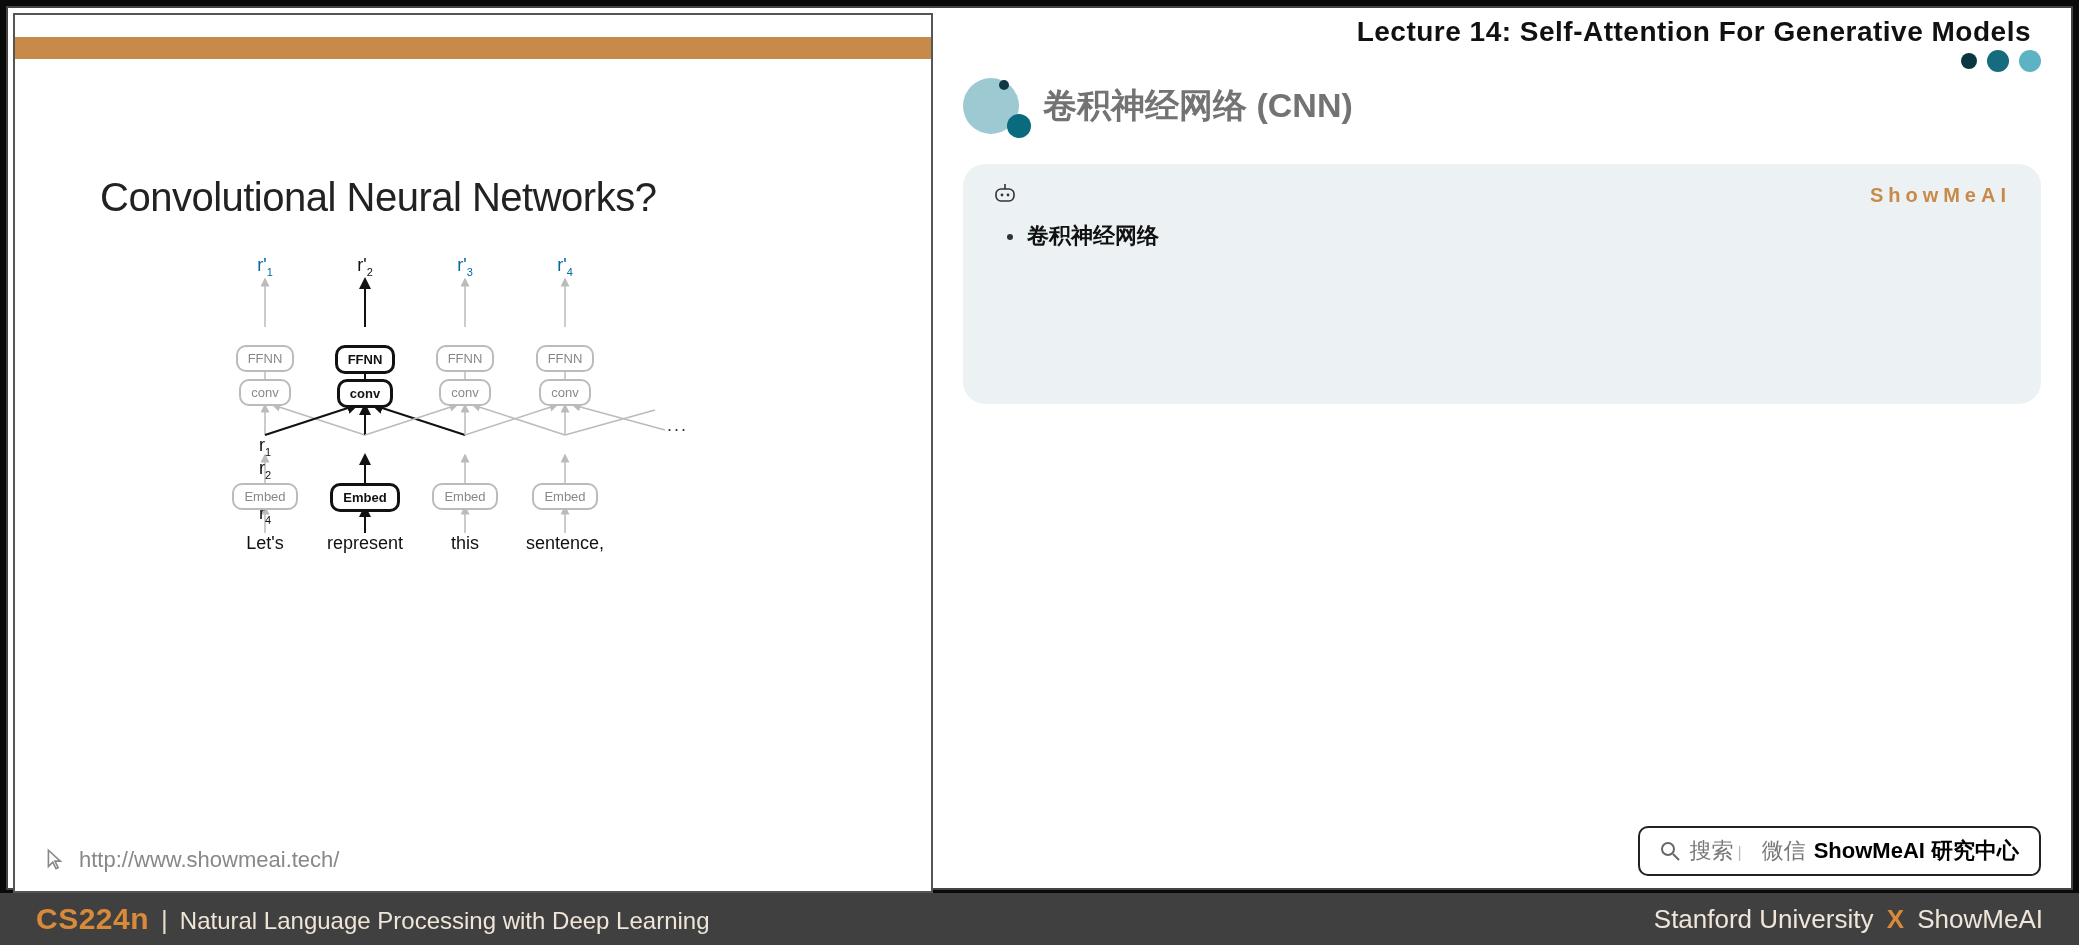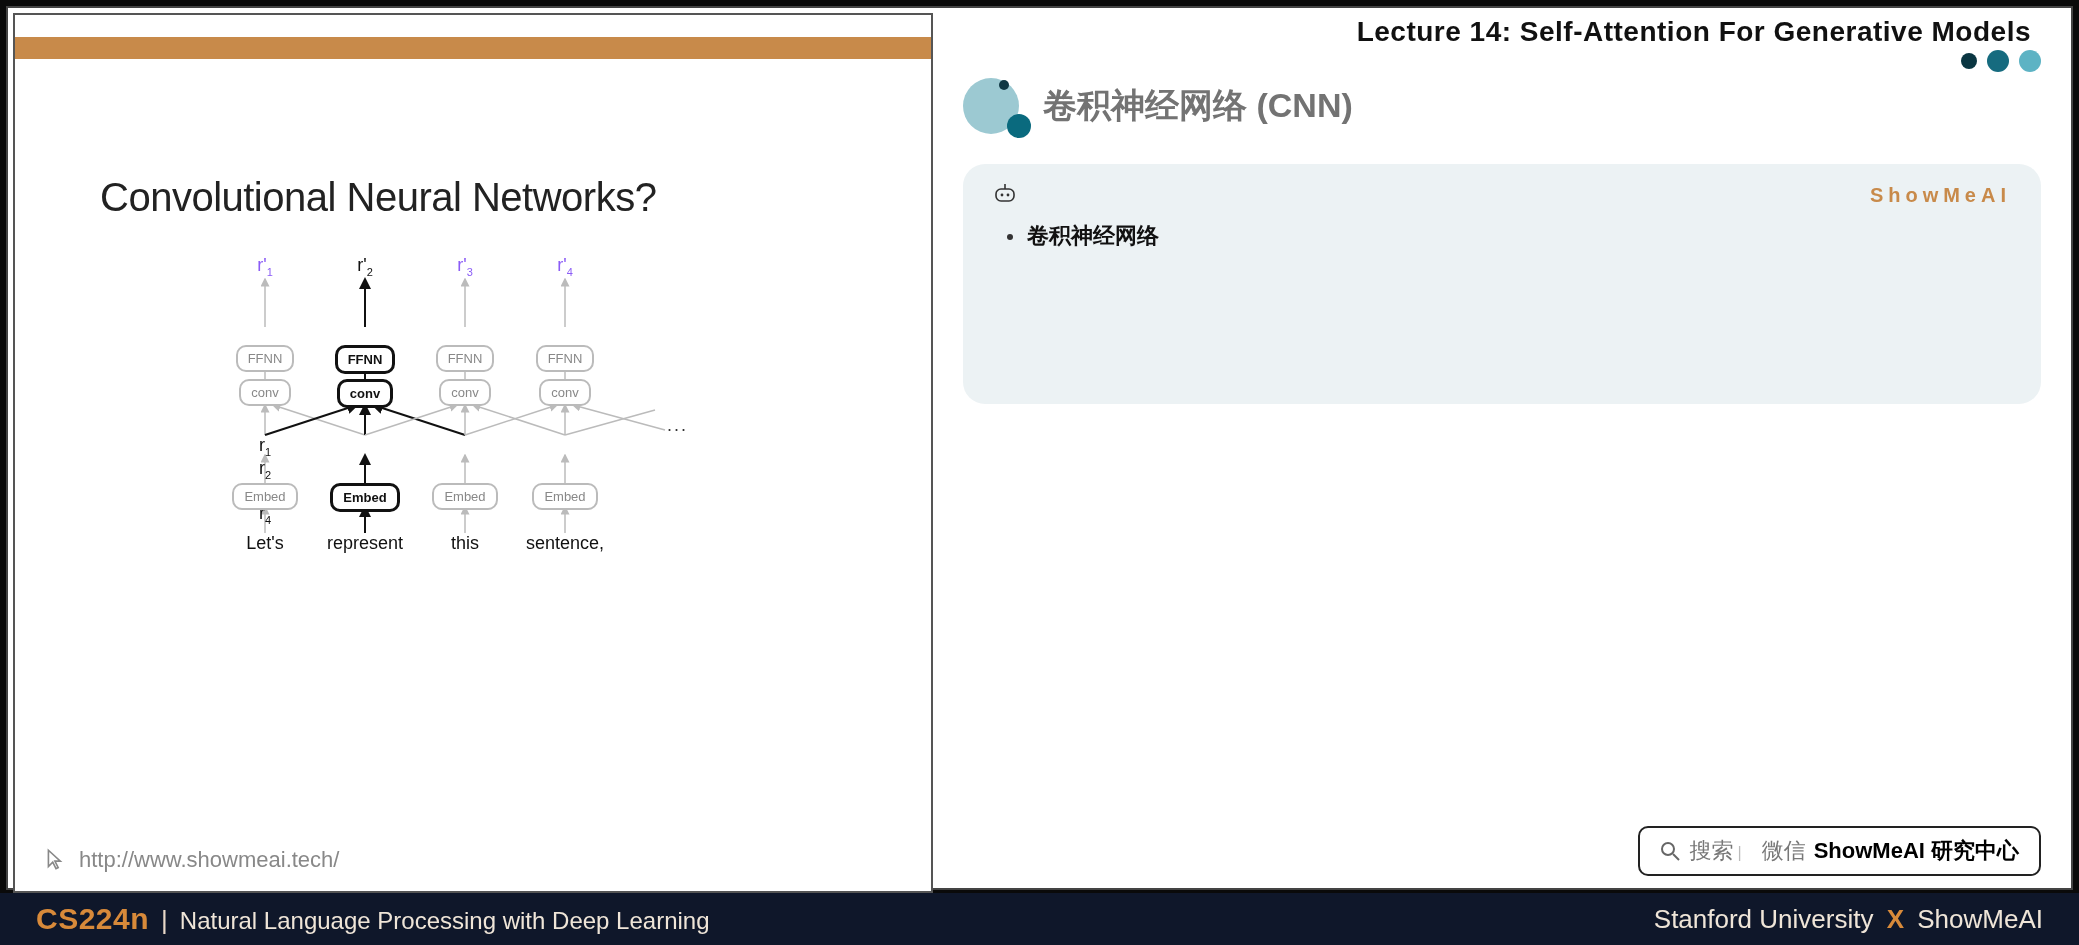--- a/index.html
+++ b/index.html
@@ -53,21 +53,21 @@
   height: 330px;
 }
 .row { position: absolute; left: 0; right: 0; display: flex; }
 .row .cell { width: 100px; text-align: center; position: relative; }
 .row-out { top: 0; }
 .row-ffnn { top: 65px; margin-top: 25px; }
 .row-conv { top: 124px; }
 .row-r { top: 180px; flex-direction: column; }
 .row-embed { top: 228px; }
 .row-word { top: 278px; }
-.out-lbl { font-size: 18px; color: #8b5cf6; }
+.out-lbl { font-size: 18px; color: #0369a1; }
 .out-lbl.dark { color: #111; font-weight: 500; }
 .sub { font-size: 11px; vertical-align: sub; }
 .box {
   display: inline-block;
   border: 2px solid #bbb;
   border-radius: 10px;
   padding: 4px 10px;
   font-size: 13px;
   color: #888;
   background: #fff;
@@ -160,21 +160,21 @@
 .mag circle { fill: none; stroke: #666; stroke-width: 2; }
 .mag line { stroke: #666; stroke-width: 2; }
 .search-text .t1 { color: #777; font-size: 22px; }
 .search-text .sep { color: #bbb; margin: 0 4px; }
 .search-text .t2 { color: #777; font-size: 22px; margin-left: 16px; }
 .search-text .t3 { font-weight: 800; font-size: 22px; margin-left: 8px; }
 .footer {
   position: absolute;
   left: 0; right: 0; bottom: 0;
   height: 52px;
-  background: #0f172a;
+  background: #404040;
   display: flex;
   justify-content: space-between;
   align-items: center;
   padding: 0 36px;
 }
 .footer-left { display: flex; align-items: baseline; gap: 6px; }
 .course-code { color: #d88a3a; font-size: 30px; font-weight: 700; letter-spacing: 0.5px; }
 .pipe { color: #e8d8c8; font-size: 26px; margin: 0 6px; }
 .course-name { color: #efe5d8; font-size: 24px; font-weight: 300; }
 .footer-right { color: #efe5d8; font-size: 26px; }

